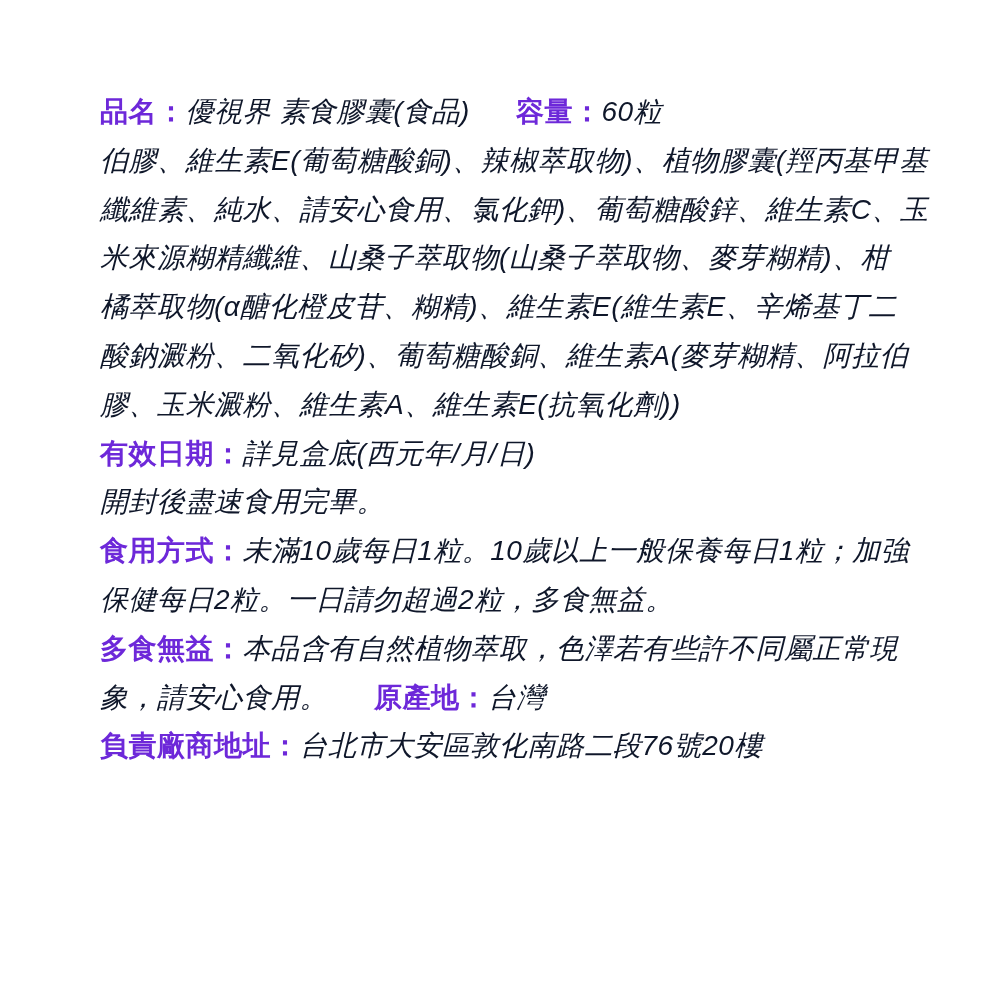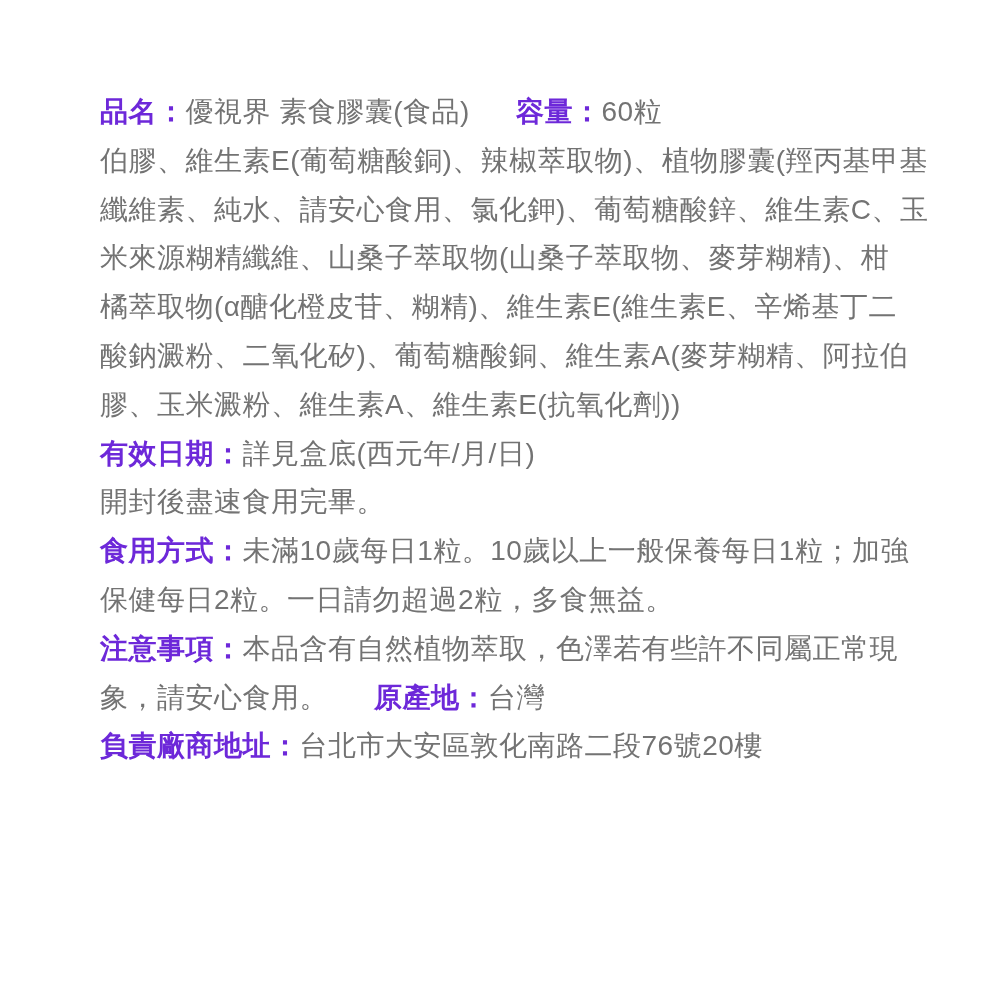--- a/index.html
+++ b/index.html
@@ -26,21 +26,22 @@
     line-height: 48.8px;
     font-size: 28px;
     letter-spacing: 0.5px;
   }
   .label {
     font-weight: 700;
     color: #6d28d9;
   }
   .body {
     font-weight: 400;
-    color: #737373;
+    color: #0f172a;
+    font-style: italic;
   }
   .sup {
     font-weight: 400;
     color: #837434;
     font-size: 15px;
     vertical-align: top;
     position: relative;
     top: 3px;
   }
   .gap {
@@ -56,16 +57,16 @@
     <div class="line"><span class="body">伯膠、維生素E(葡萄糖酸銅)、辣椒萃取物)、植物膠囊(羥丙基甲基</span></div>
     <div class="line"><span class="body">纖維素、純水、請安心食用、氯化鉀)、葡萄糖酸鋅、維生素C、玉</span></div>
     <div class="line"><span class="body">米來源糊精纖維、山桑子萃取物(山桑子萃取物、麥芽糊精)、柑</span></div>
     <div class="line"><span class="body">橘萃取物(α醣化橙皮苷、糊精)、維生素E(維生素E、辛烯基丁二</span></div>
     <div class="line"><span class="body">酸鈉澱粉、二氧化矽)、葡萄糖酸銅、維生素A(麥芽糊精、阿拉伯</span></div>
     <div class="line"><span class="body">膠、玉米澱粉、維生素A、維生素E(抗氧化劑))</span></div>
     <div class="line"><span class="label">有效日期：</span><span class="body">詳見盒底(西元年/月/日)</span></div>
     <div class="line"><span class="body">開封後盡速食用完畢。</span></div>
     <div class="line"><span class="label">食用方式：</span><span class="body">未滿10歲每日1粒。10歲以上一般保養每日1粒；加強</span></div>
     <div class="line"><span class="body">保健每日2粒。一日請勿超過2粒，多食無益。</span></div>
-    <div class="line"><span class="label">注意事項：</span><span class="body">本品含有自然植物萃取，色澤若有些許不同屬正常現</span></div>
+    <div class="line"><span class="label">多食無益：</span><span class="body">本品含有自然植物萃取，色澤若有些許不同屬正常現</span></div>
     <div class="line"><span class="body">象，請安心食用。</span><span class="gap"></span><span class="label">原產地：</span><span class="body">台灣</span></div>
     <div class="line"><span class="label">負責廠商地址：</span><span class="body">台北市大安區敦化南路二段76號20樓</span></div>
   </div>
 
 </body></html>

